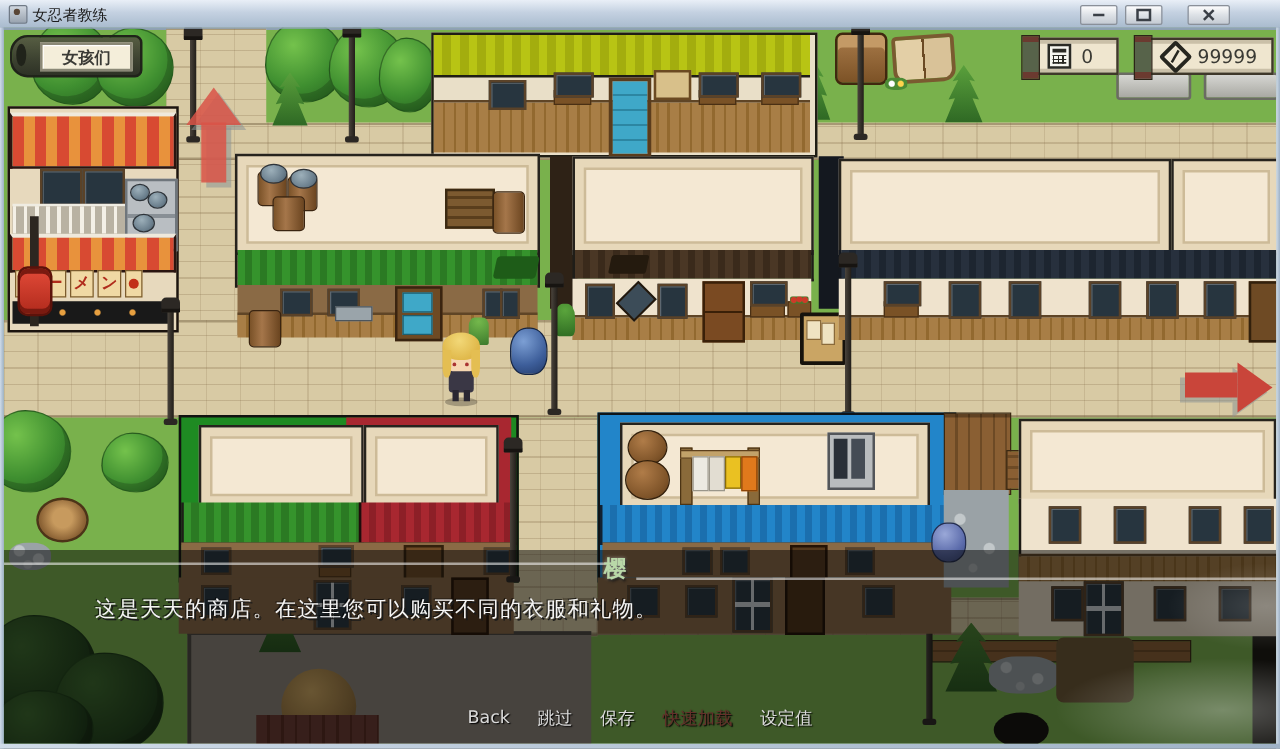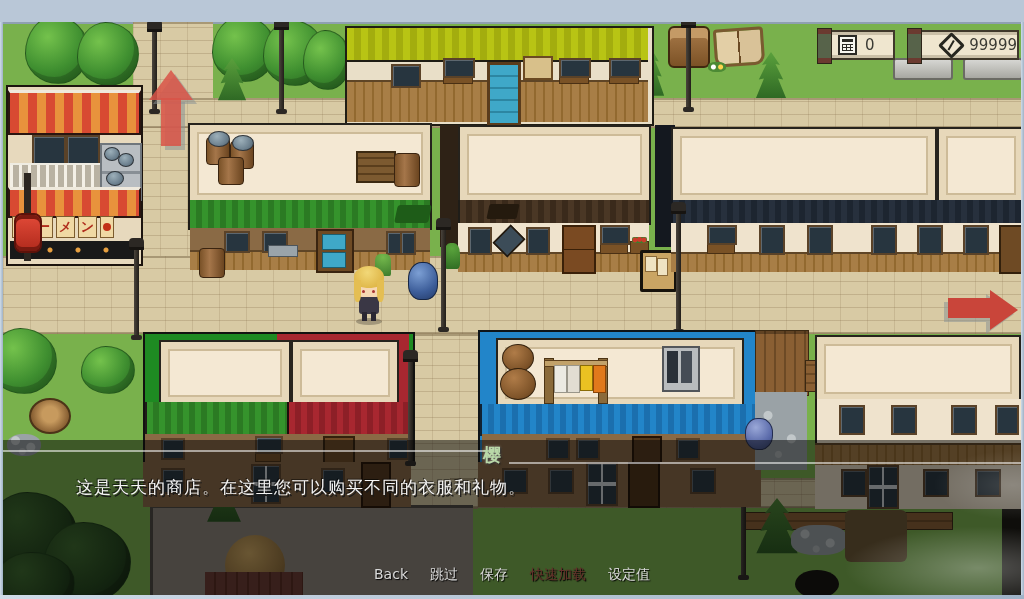--- a/index.html
+++ b/index.html
@@ -332,26 +332,30 @@
       <div class="abs" style="left:2px;top:4px;width:0;height:0;border-left:22px solid transparent;border-right:22px solid transparent;border-bottom:30px solid #d95348;opacity:.85;"></div>
       <div class="abs" style="left:14px;top:32px;width:20px;height:48px;background:#d95348;opacity:.85;"></div>
     </div>
     <div class="abs" style="left:939px;top:266px;width:78px;height:48px;">
       <div class="abs arrow-shadow" style="left:2px;top:14px;width:42px;height:20px;background:#8d9494;"></div>
       <div class="abs arrow-shadow" style="left:44px;top:6px;width:0;height:0;border-top:20px solid transparent;border-bottom:20px solid transparent;border-left:28px solid #8d9494;"></div>
       <div class="abs" style="left:6px;top:10px;width:42px;height:20px;background:#c9453a;"></div>
       <div class="abs" style="left:48px;top:2px;width:0;height:0;border-top:20px solid transparent;border-bottom:20px solid transparent;border-left:28px solid #c9453a;"></div>
     </div>
 
+    <div id="girls-btn" class="abs">
+      <span id="girls-knot"></span>
+      <span id="girls-plate">女孩们</span>
+    </div>
     <div class="abs hud-panel" style="left:826px;top:8px;width:62px;height:26px;">
       <span class="hud-band"></span>
       <span class="calc"></span>
       <span class="hud-val">0</span>
     </div>
-    <div class="abs hud-panel" style="left:916px;top:8px;width:96px;height:26px;justify-content:flex-end;">
+    <div class="abs hud-panel" style="left:916px;top:8px;width:96px;height:26px;">
       <span class="hud-band"></span>
       <span class="money"></span>
       <span class="hud-val">99999</span>
     </div>
 
     <div id="overlay" class="abs">
       <div class="abs" style="left:840px;top:86px;width:270px;height:84px;background:radial-gradient(ellipse at center,rgba(255,255,255,.30),rgba(255,255,255,0) 70%);"></div>
       <div class="abs" style="left:930px;top:10px;width:160px;height:70px;background:radial-gradient(ellipse at center,rgba(255,255,255,.18),rgba(255,255,255,0) 70%);"></div>
     </div>
     <div class="abs name-line" style="left:0;top:428px;width:484px;"></div>
@@ -361,16 +365,30 @@
       <span class="menu-item">Back</span>
       <span class="menu-item">跳过</span>
       <span class="menu-item">保存</span>
       <span class="menu-item disabled">快速加载</span>
       <span class="menu-item">设定值</span>
     </div>
 
     <div id="dlg-text" class="abs" style="left:73px;top:454px;">这是天天的商店。在这里您可以购买不同的衣服和礼物。</div>
   </div>
 
+  <div id="titlebar" class="abs">
+    <span id="appicon" class="abs"></span>
+    <span id="title-text" class="abs">女忍者教练</span>
+    <span class="abs winbtn" style="left:864px;width:28px;">
+        <span class="bar"></span>
+      </span>
+    <span class="abs winbtn" style="left:900px;width:28px;">
+        <span class="box"></span>
+      </span>
+    <span class="abs winbtn" style="left:950px;width:32px;">
+        <span class="x1"></span>
+        <span class="x2"></span>
+      </span>
+  </div>
   <div class="abs frame" style="left:0;top:22px;width:3px;height:577px;"></div>
   <div class="abs frame" style="left:1021px;top:22px;width:3px;height:577px;"></div>
   <div class="abs frame" style="left:0;top:595px;width:1024px;height:4px;"></div>
 </div>
 
 </body></html>

